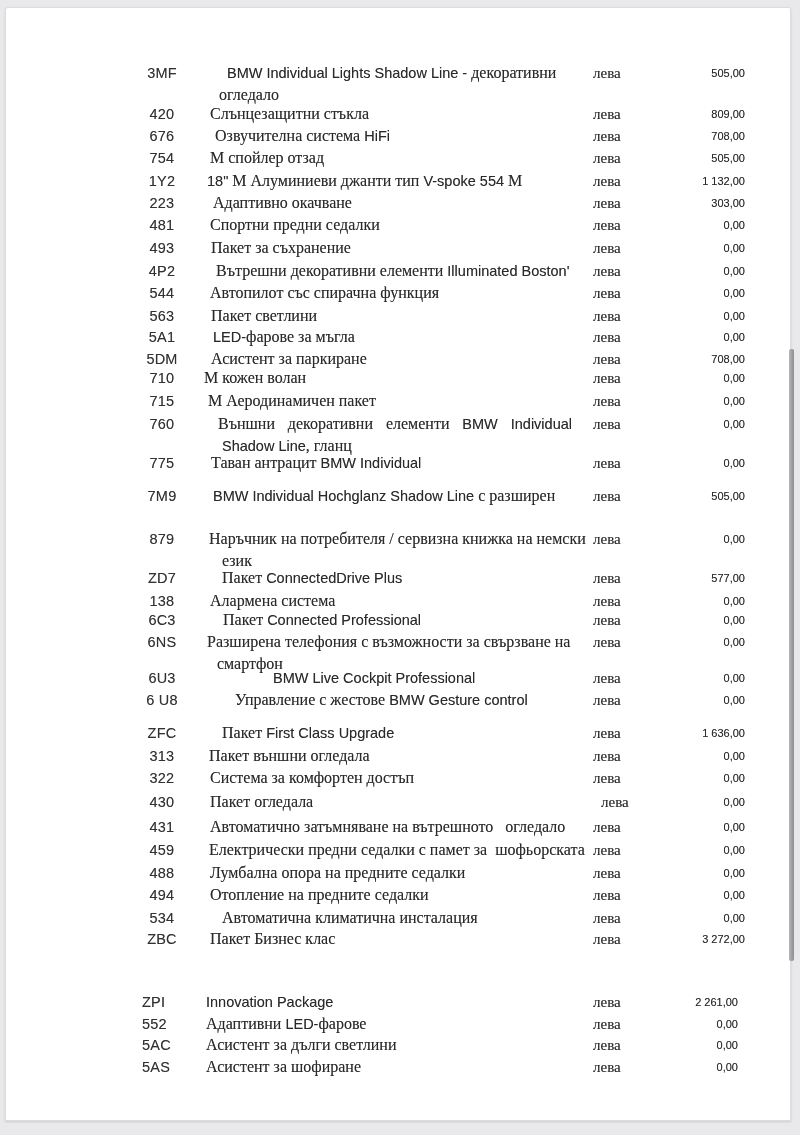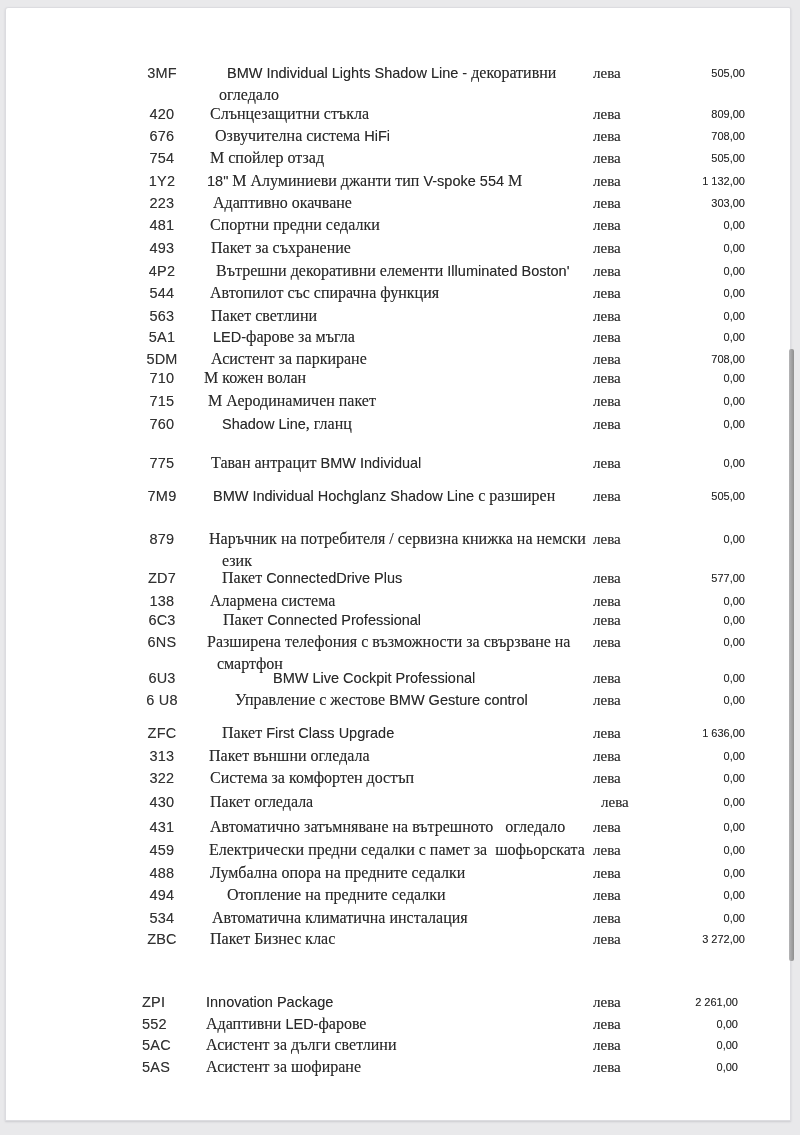--- a/index.html
+++ b/index.html
@@ -180,20 +180,21 @@
       <div class="code">715</div>
       <div class="desc">
         <div class="dline" style="margin-left: -2px;"><span class="cyr">М Аеродинамичен пакет</span></div>
       </div>
       <div class="leva">лева</div>
       <div class="price">0,00</div>
     </div>
     <div class="row" style="top: 413px;">
       <div class="code">760</div>
       <div class="desc">
+        <div class="dline just" style="margin-left: 8px;"><span class="cyr">Външни декоративни елементи </span><span class="lat">BMW Individual</span></div>
         <div class="dline" style="margin-left: 12px;"><span class="lat">Shadow Line</span><span class="cyr">, гланц</span></div>
       </div>
       <div class="leva">лева</div>
       <div class="price">0,00</div>
     </div>
     <div class="row" style="top: 452px;">
       <div class="code">775</div>
       <div class="desc">
         <div class="dline" style="margin-left: 1px;"><span class="cyr">Таван антрацит </span><span class="lat">BMW Individual</span></div>
       </div>
@@ -318,29 +319,29 @@
       <div class="code">488</div>
       <div class="desc">
         <div class="dline" style="margin-left: 0px;"><span class="cyr">Лумбална опора на предните седалки</span></div>
       </div>
       <div class="leva">лева</div>
       <div class="price">0,00</div>
     </div>
     <div class="row" style="top: 884px;">
       <div class="code">494</div>
       <div class="desc">
-        <div class="dline" style="margin-left: 17px;"><span class="cyr">Отопление на предните седалки</span></div>
+        <div class="dline" style="margin-left: 0px;"><span class="cyr">Отопление на предните седалки</span></div>
       </div>
       <div class="leva">лева</div>
       <div class="price">0,00</div>
     </div>
     <div class="row" style="top: 907px;">
       <div class="code">534</div>
       <div class="desc">
-        <div class="dline" style="margin-left: 2px;"><span class="cyr">Автоматична климатична инсталация</span></div>
+        <div class="dline" style="margin-left: 12px;"><span class="cyr">Автоматична климатична инсталация</span></div>
       </div>
       <div class="leva">лева</div>
       <div class="price">0,00</div>
     </div>
     <div class="row" style="top: 928px;">
       <div class="code">ZBC</div>
       <div class="desc">
         <div class="dline" style="margin-left: 0px;"><span class="cyr">Пакет Бизнес клас</span></div>
       </div>
       <div class="leva">лева</div>

